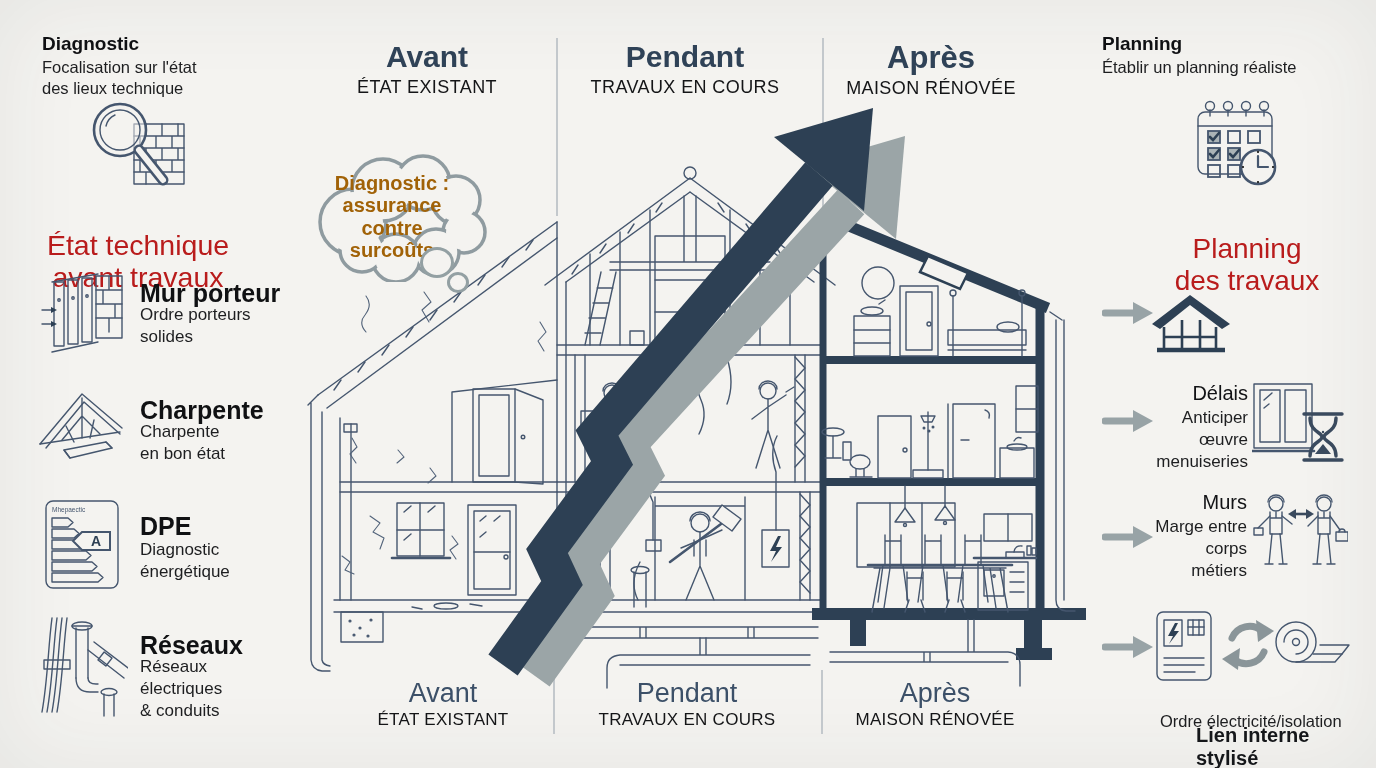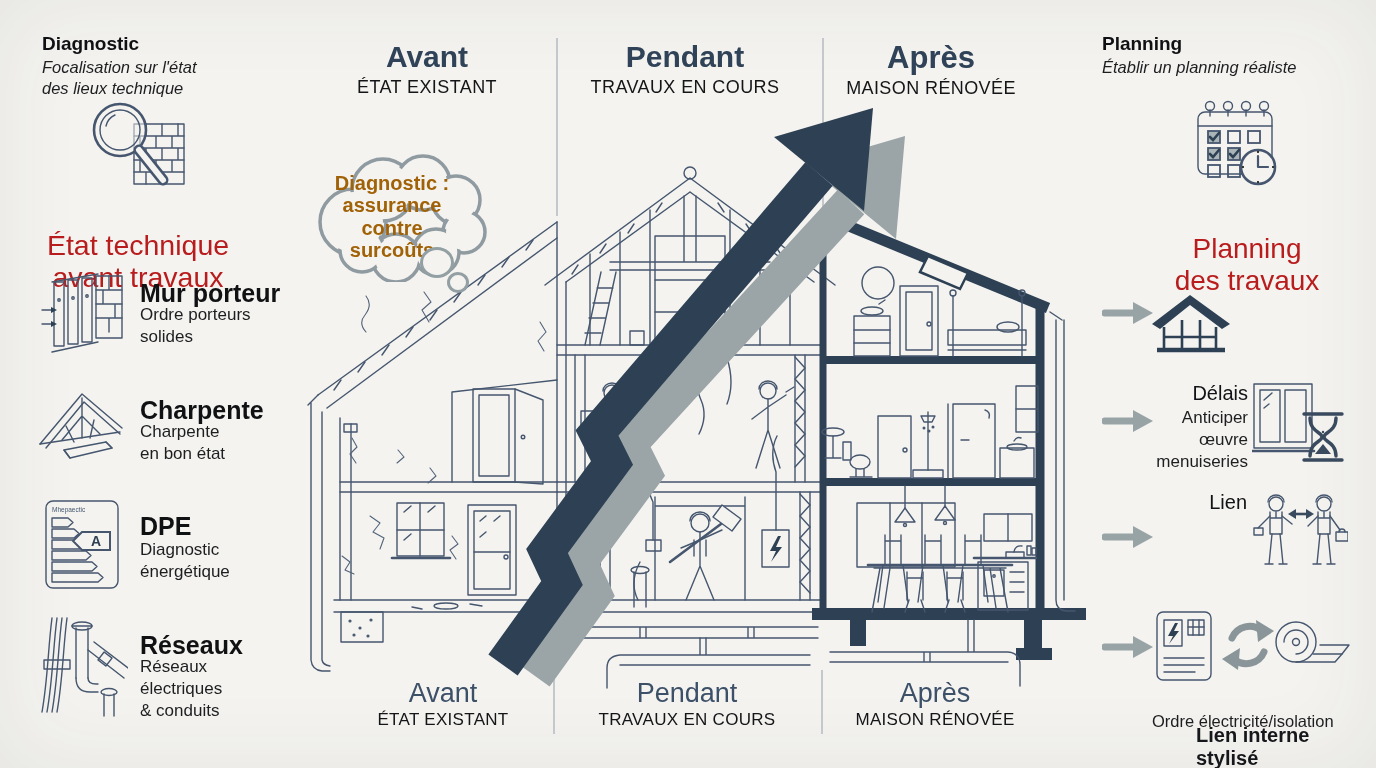--- a/index.html
+++ b/index.html
@@ -2,21 +2,21 @@
 <html><head>
 <meta charset="utf-8">
 <style>
   html,body{margin:0;padding:0;background:#e8e8e6;}
   #stage{position:relative;width:1376px;height:768px;background:#f4f3f0;overflow:hidden;
          font-family:"Liberation Sans",sans-serif;color:#1b1c1e;box-shadow:inset 0 0 90px rgba(40,50,60,.07);}
   .abs{position:absolute;}
   .pre{white-space:pre-line;}
   
   .panel-title{font-size:19px;font-weight:700;color:#0f1013;}
-  .panel-sub{font-size:16.5px;line-height:1.3;color:#1d1e20;font-style:italic;}
+  .panel-sub{font-size:16.5px;line-height:1.3;color:#1d1e20;}
   .big-heading{font-size:28px;font-weight:500;line-height:1.14;color:#b91c1c;text-align:center;margin-top:41px;}
   .item-title{font-size:25px;font-weight:700;color:#101113;}
   .item-desc{font-size:17px;line-height:1.28;color:#1d1e20;}
   .rt{text-align:right;}
   
   .ph-title{font-size:30px;font-weight:700;color:#2f4257;text-align:center;}
   .ph-sub{font-size:18px;letter-spacing:.4px;color:#141517;text-align:center;}
   .ph-title-b{font-size:27px;font-weight:500;color:#3c5068;text-align:center;}
   .ph-sub-b{font-size:17px;letter-spacing:.3px;color:#141517;text-align:center;}
   .vdiv{width:2px;background:#c3c8cc;}
@@ -27,21 +27,21 @@
   .ln{fill:none;stroke:#45566e;stroke-width:1.4;stroke-linecap:round;stroke-linejoin:round;}
   .ln2{fill:none;stroke:#45566e;stroke-width:2.6;stroke-linecap:round;}
   .crk{fill:none;stroke:#52637a;stroke-width:1.1;stroke-linecap:round;stroke-linejoin:round;}
   .fillbg{fill:#f4f3f0;}
   .nv{stroke:#2d4054;fill:none;}
   .nvf{fill:#2d4054;stroke:none;}
   .gry{stroke:#8a9599;fill:none;stroke-linecap:round;}
   svg text{font-family:"Liberation Sans",sans-serif;}
   .item-title-lg{font-size:20px;font-weight:500;color:#121316;}
   .item-title4{font-size:20px;font-weight:600;color:#15171a;}
-  .item-desc4{font-size:16.5px;color:#1d1e20;}
+  .item-desc4{font-size:16.5px;color:#1d1e20;margin-left:8px;}
 </style>
 </head>
 <body>
 
 <div id="stage">
 
   <div class="abs vdiv" style="left:556px;top:38px;height:178px;"></div>
   <div class="abs vdiv" style="left:822px;top:38px;height:170px;"></div>
 
   <div class="abs vdiv" style="left:553px;top:674px;height:60px;"></div>
@@ -424,21 +424,24 @@
     </g>
     <polygon points="63,74 79,74 71,64" fill="#3a4a5e"></polygon>
     <circle cx="71" cy="52" r="1.2" fill="#3a4a5e"></circle>
       <circle cx="71" cy="58" r="1.2" fill="#3a4a5e"></circle>
   </svg>
 
   <svg class="abs" style="left:1102px;top:524px;" width="52" height="26" viewBox="0 0 52 26">
     <line x1="3" y1="13" x2="34" y2="13" stroke="#98a3a6" stroke-width="7" stroke-linecap="round"></line>
     <polygon points="31,2 51,13 31,24" fill="#98a3a6"></polygon>
   </svg>
-  <div class="abs item-title-lg rt" style="left:1120px;top:491px;width:127px;">Lien</div>
+  <div class="abs item-title-lg rt" style="left:1120px;top:491px;width:127px;">Murs</div>
+  <div class="abs item-desc pre rt" style="left:1120px;top:516px;width:127px;">Marge entre
+corps
+métiers</div>
   <svg class="abs" style="left:1252px;top:490px;" width="96" height="90" viewBox="0 0 96 90">
     <g class="ln" stroke-width="1.8">
       <circle cx="24" cy="14" r="7"></circle>
         <path d="M16,12 a8,7 0 0 1 16,0"></path>
       <path d="M18,22 V44 H30 V22 M18,28 h12 M24,22 V28"></path>
       <path d="M18,26 L6,38 M30,26 L40,34"></path>
       <path d="M20,44 L17,74 M28,44 L31,74 M13,74 h8 M27,74 h8"></path>
       <rect x="2" y="38" width="9" height="7"></rect>
       <circle cx="72" cy="14" r="7"></circle>
         <path d="M64,12 a8,7 0 0 1 16,0"></path>

